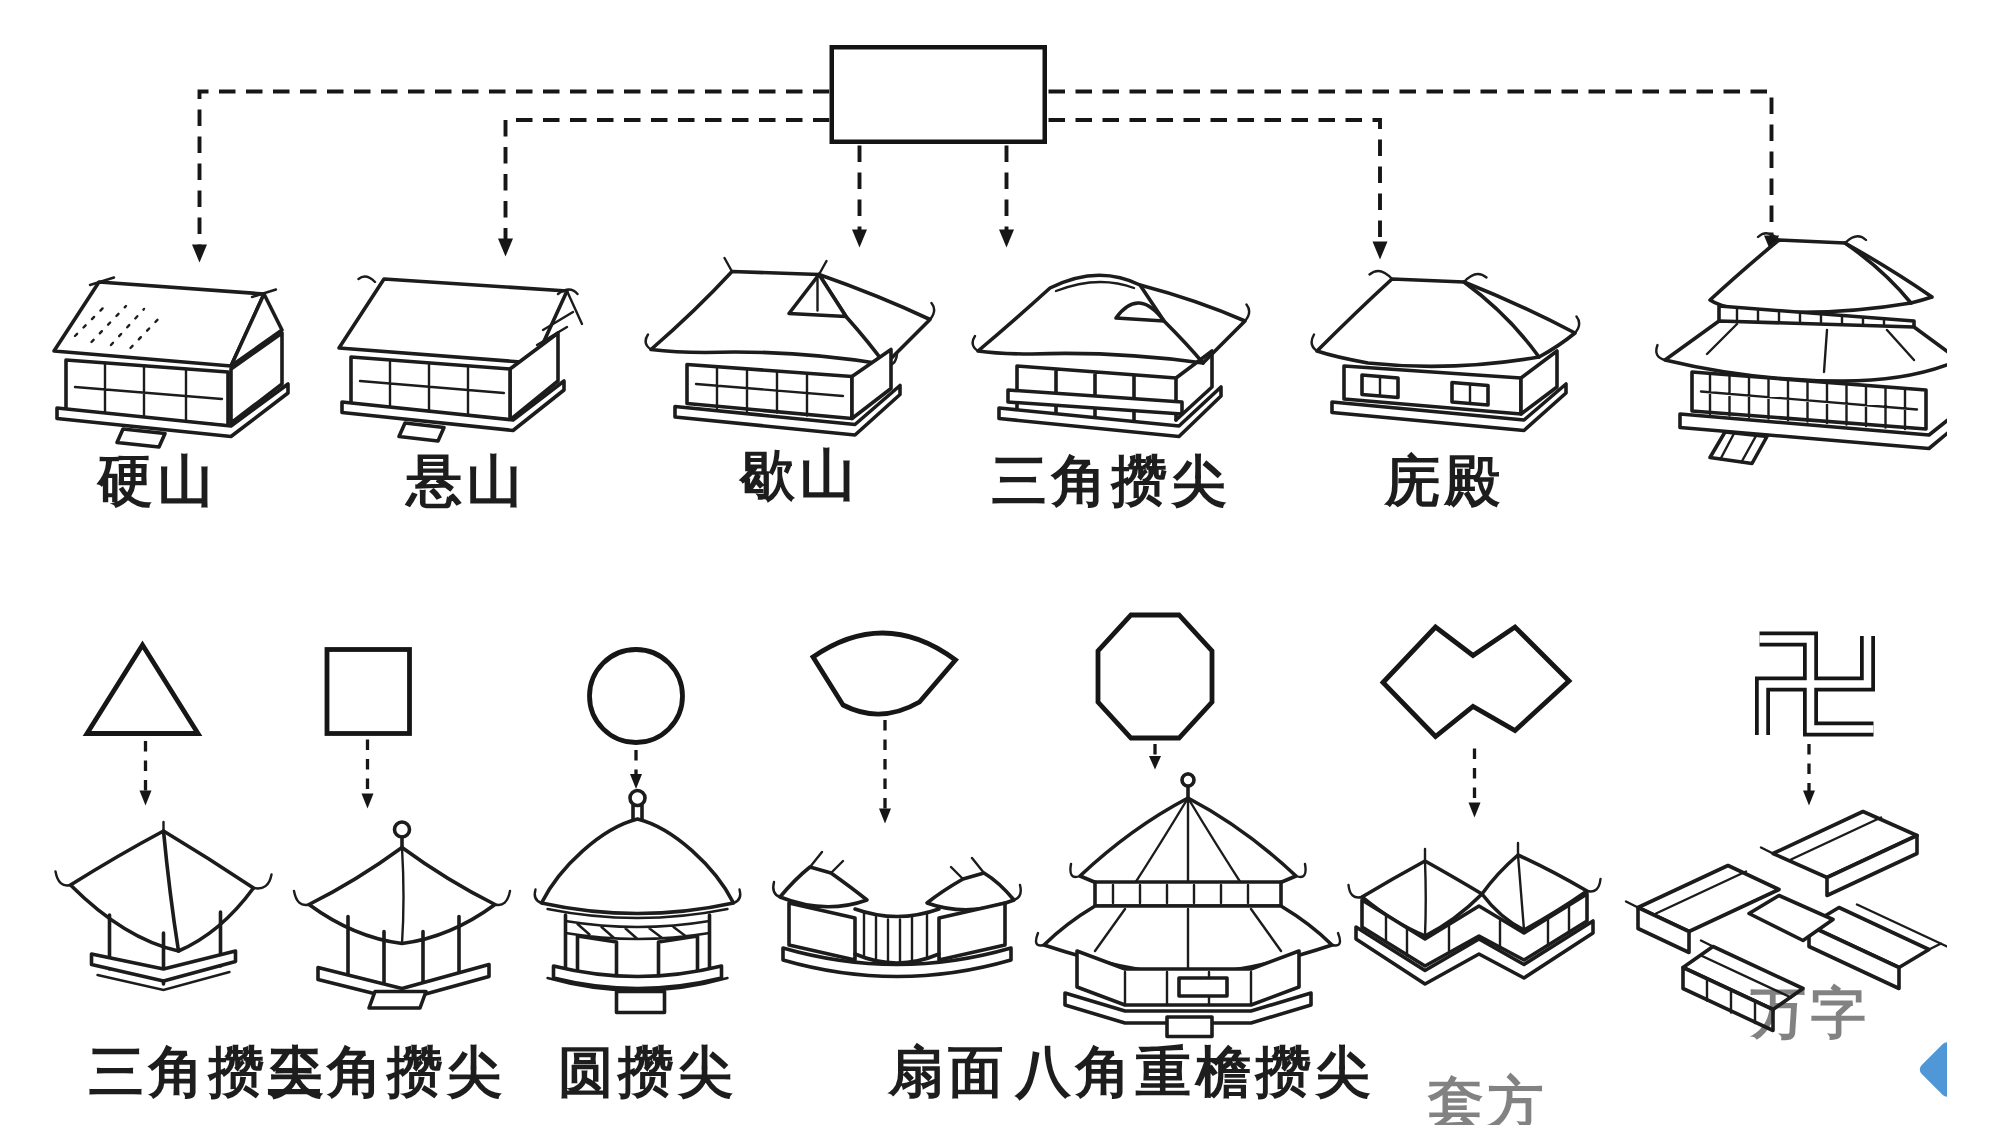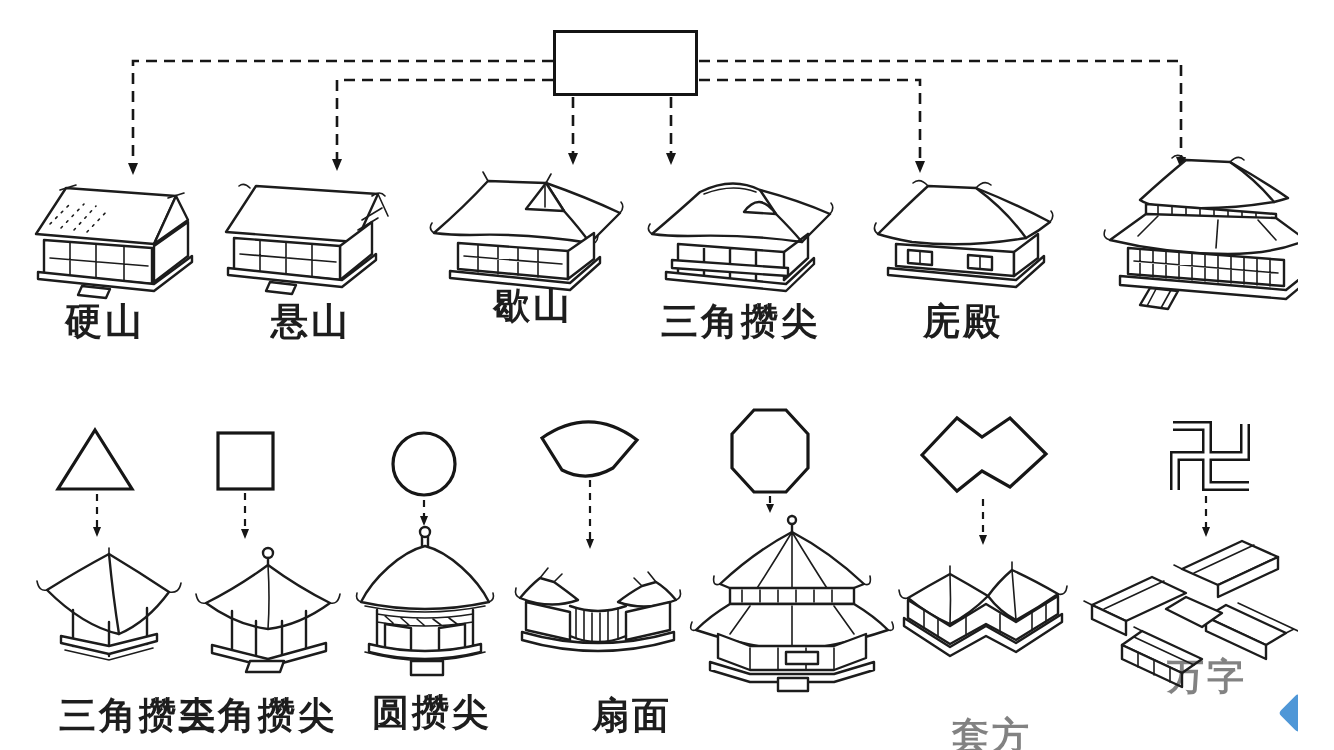--- a/index.html
+++ b/index.html
@@ -252,25 +252,26 @@
     <path class="thin" d="M44,102 L104,130 M52,96 L44,92"></path>
     <path class="fw" d="M32,110 L92,138 L92,152 L32,124 Z"></path>
     <path class="thin" d="M48,118 V132 M64,126 V140 M80,133 V147"></path>
   </g>
 </svg>
 
   <div class="root-box"></div>
 
   <div class="lbl" style="left:105px; top:303px;">硬山</div>
   <div class="lbl" style="left:311px; top:303px;">悬山</div>
-  <div class="lbl" style="left:533px; top:287px;">歇山</div>
+  <div class="lbl" style="left:533px; top:299px;">歇山</div>
   <div class="lbl" style="left:741px; top:303px;">三角攒尖</div>
   <div class="lbl" style="left:963px; top:303px;">庑殿</div>
 
   <div class="lbl" style="left:108px; top:697px;margin-left:31px;">三角攒尖</div>
   <div class="lbl" style="left:258px; top:697px;">三角攒尖</div>
-  <div class="lbl" style="left:432px; top:697px;font-family:Liberation Mono, monospace;">圆攒尖</div>
+  <div class="lbl" style="left:432px; top:697px;">圆攒尖</div>
   <div class="lbl" style="left:632px; top:697px;">扇面</div>
+  <div class="lbl" style="left:797px; top:697px;">八角重檐攒尖</div>
   <div class="lbl faded" style="left:992px; top:717px;">套方</div>
   <div class="lbl faded" style="left:1207px; top:658px;">万字</div>
 
   <div class="corner-accent"></div>
 </div>
 
 </body></html>

